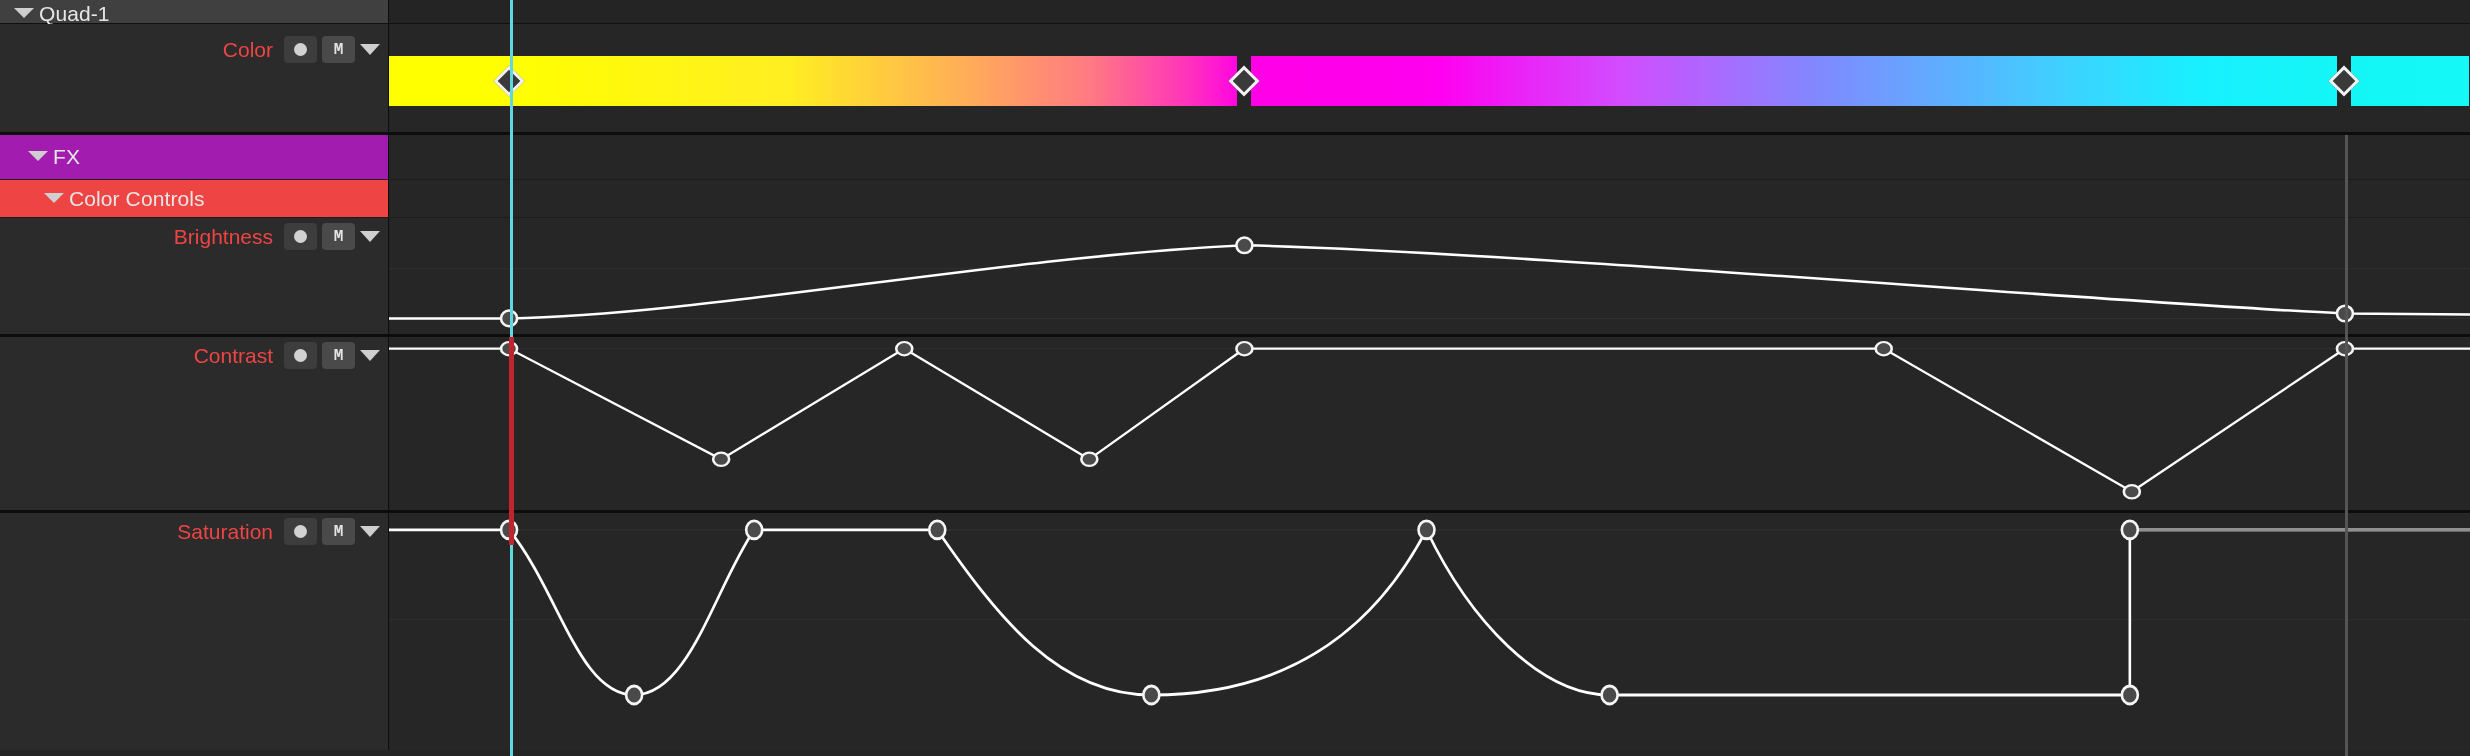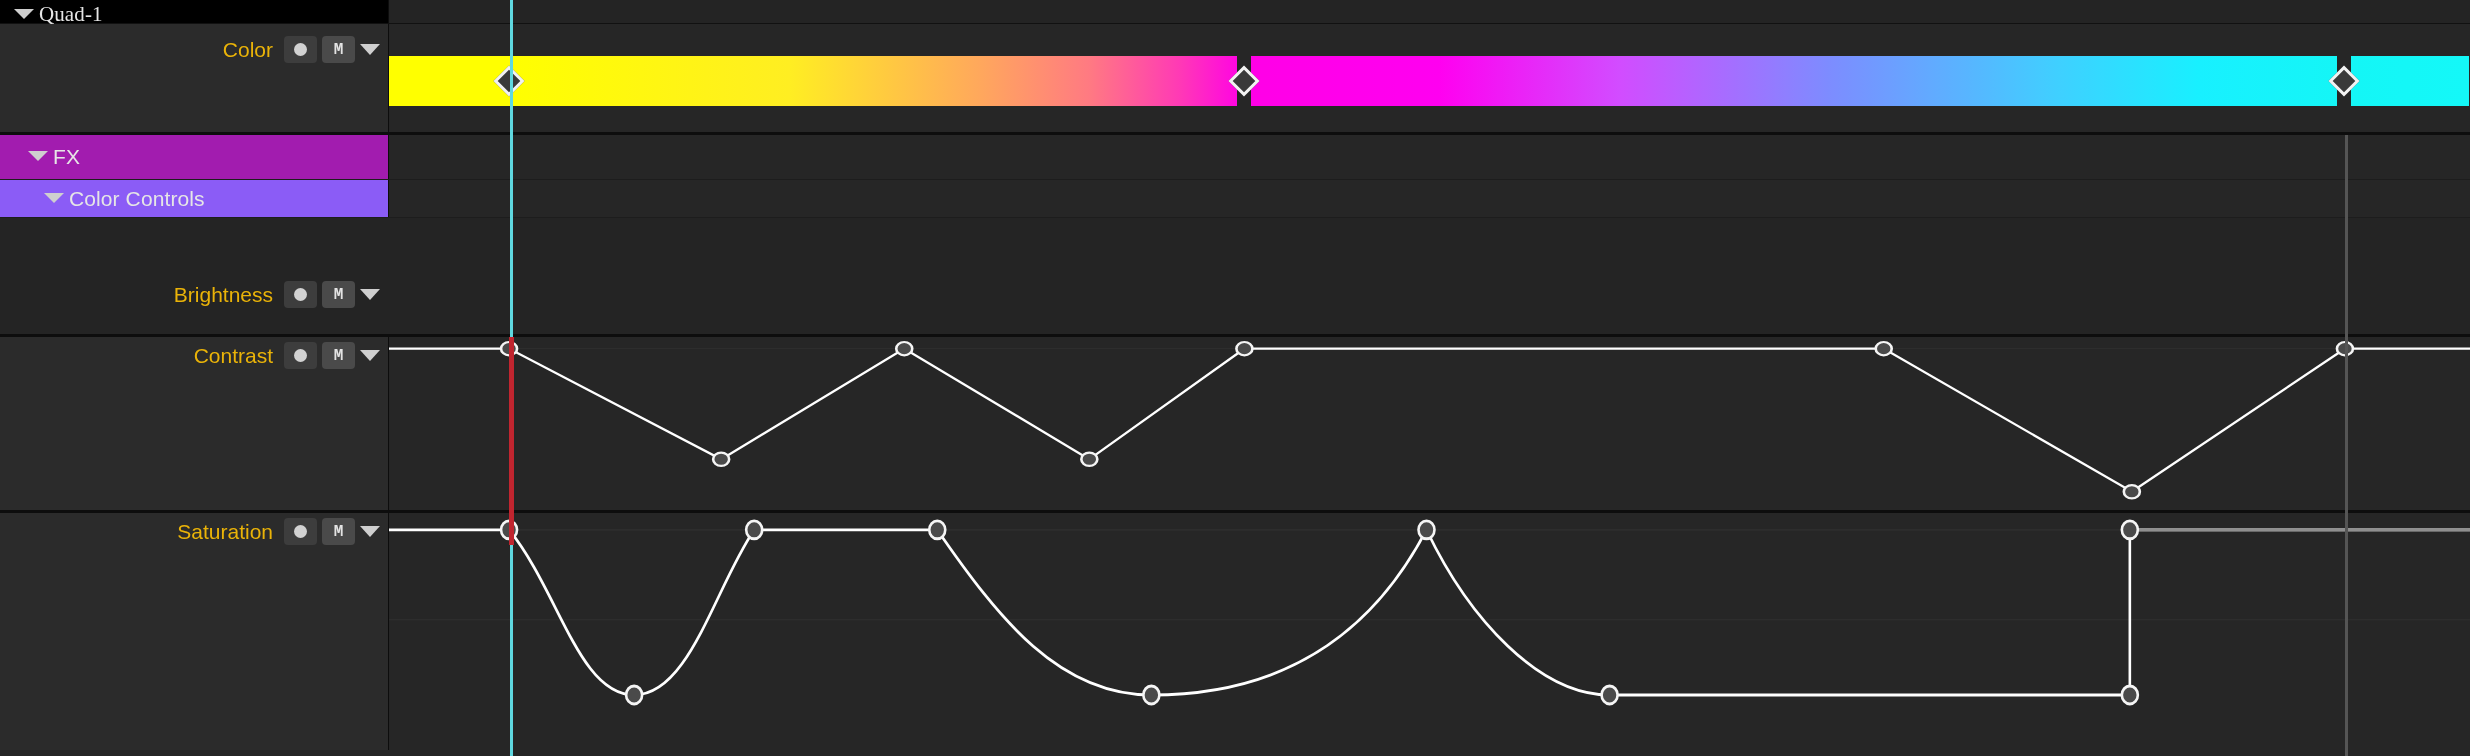--- a/index.html
+++ b/index.html
@@ -59,21 +59,21 @@
     border-top: 10px solid #cfcfcf;
     vertical-align: middle;
     margin-right: 5px;
     position: relative;
     top: -2px;
   }
 
   .param-label {
     position: absolute;
     right: 115px;
-    color: #eab308;
+    color: #ef4444;
     font-size: 21px;
     white-space: nowrap;
   }
 
   
   .ctrls {
     position: absolute;
     right: 8px;
     display: flex;
     align-items: center;
@@ -106,28 +106,28 @@
     border-left: 10px solid transparent;
     border-right: 10px solid transparent;
     border-top: 11px solid #cfcfcf;
   }
 
   
   #row-quad    { height: 24px; }
   #row-color   { height: 111px; }
   #row-fx      { height: 45px; }
   #row-cc      { height: 38px; }
-  #row-bright  { height: 119px; align-items: center; }
+  #row-bright  { height: 119px; }
   #row-contrast{ height: 176px; }
   #row-sat     { height: 237px; }
 
-  #row-quad .row-head   { background: #000000; font-family: Liberation Serif, serif; }
+  #row-quad .row-head   { background: #404040; }
   #row-quad .row-track  { background: #242424; }
   #row-fx .row-head     { background: #a21caf; }
-  #row-cc .row-head     { background: #8b5cf6; }
+  #row-cc .row-head     { background: #ef4444; }
   #row-color .row-head,
   #row-bright .row-head,
   #row-contrast .row-head,
   #row-sat .row-head    { background: #2b2b2b; }
 
   #row-quad   { border-bottom: 1px solid #111; }
   #row-color  { border-bottom: 3px solid #0d0d0d; }
   #row-fx     { border-bottom: 1px solid #1d1d1d; }
   #row-cc     { border-bottom: 1px solid #1d1d1d; }
   #row-bright { border-bottom: 3px solid #0d0d0d; }

